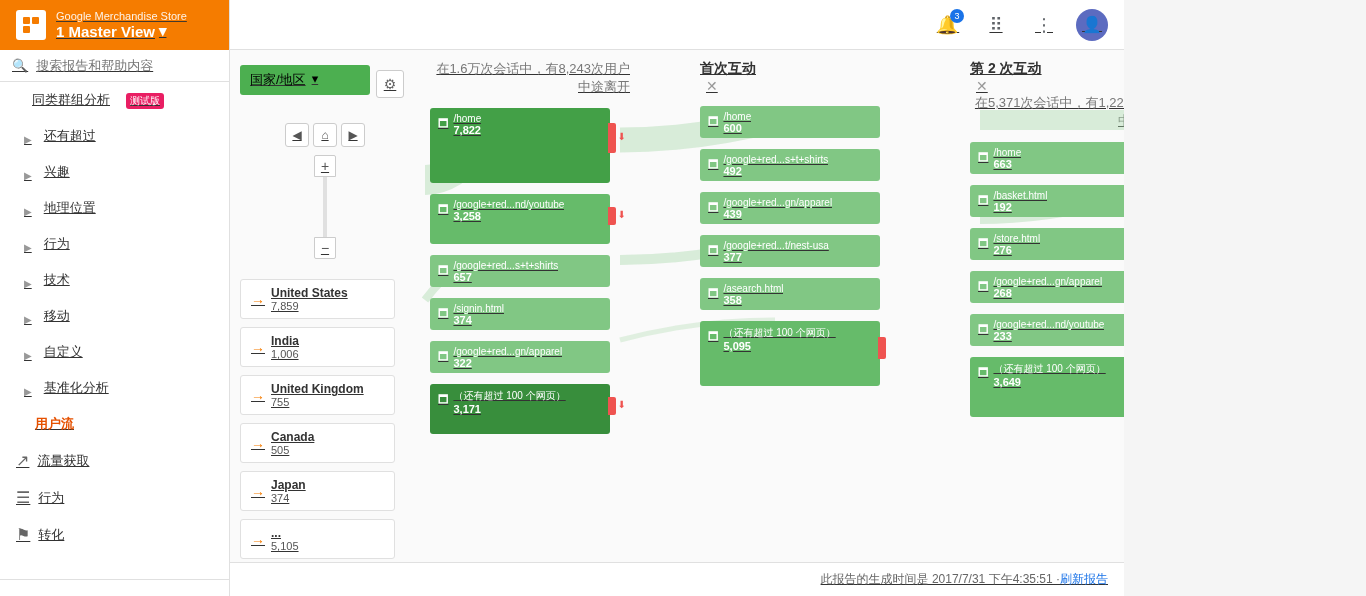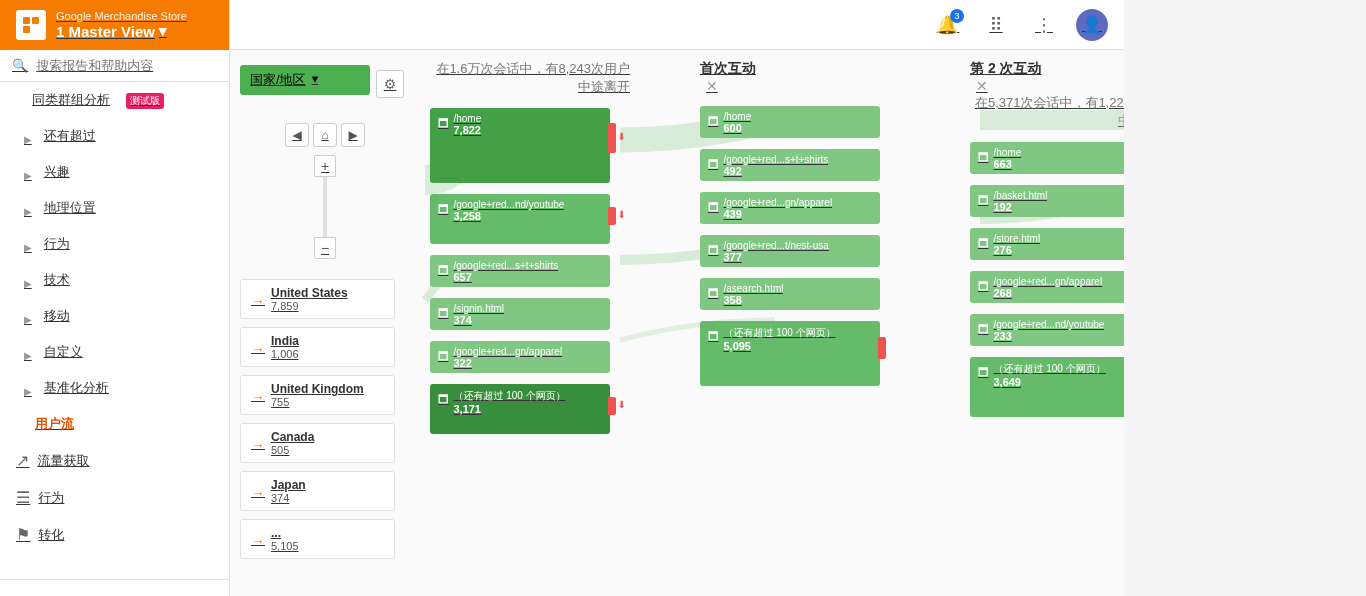--- a/index.html
+++ b/index.html
@@ -718,14 +718,18 @@
 
             </div>
           </div>
 
           <div style="width:80px;flex-shrink:0;border-left:2px solid #c8e6c9;margin-left:10px;opacity:0.5;"></div>
 
         </div>
       </div>
     </div>
 
+    <div class="footer">
+      <span>此报告的生成时间是 2017/7/31 下午4:35:51 · </span>
+      <a>刷新报告</a>
+    </div>
   </div>
 </div>
 
 </body></html>

